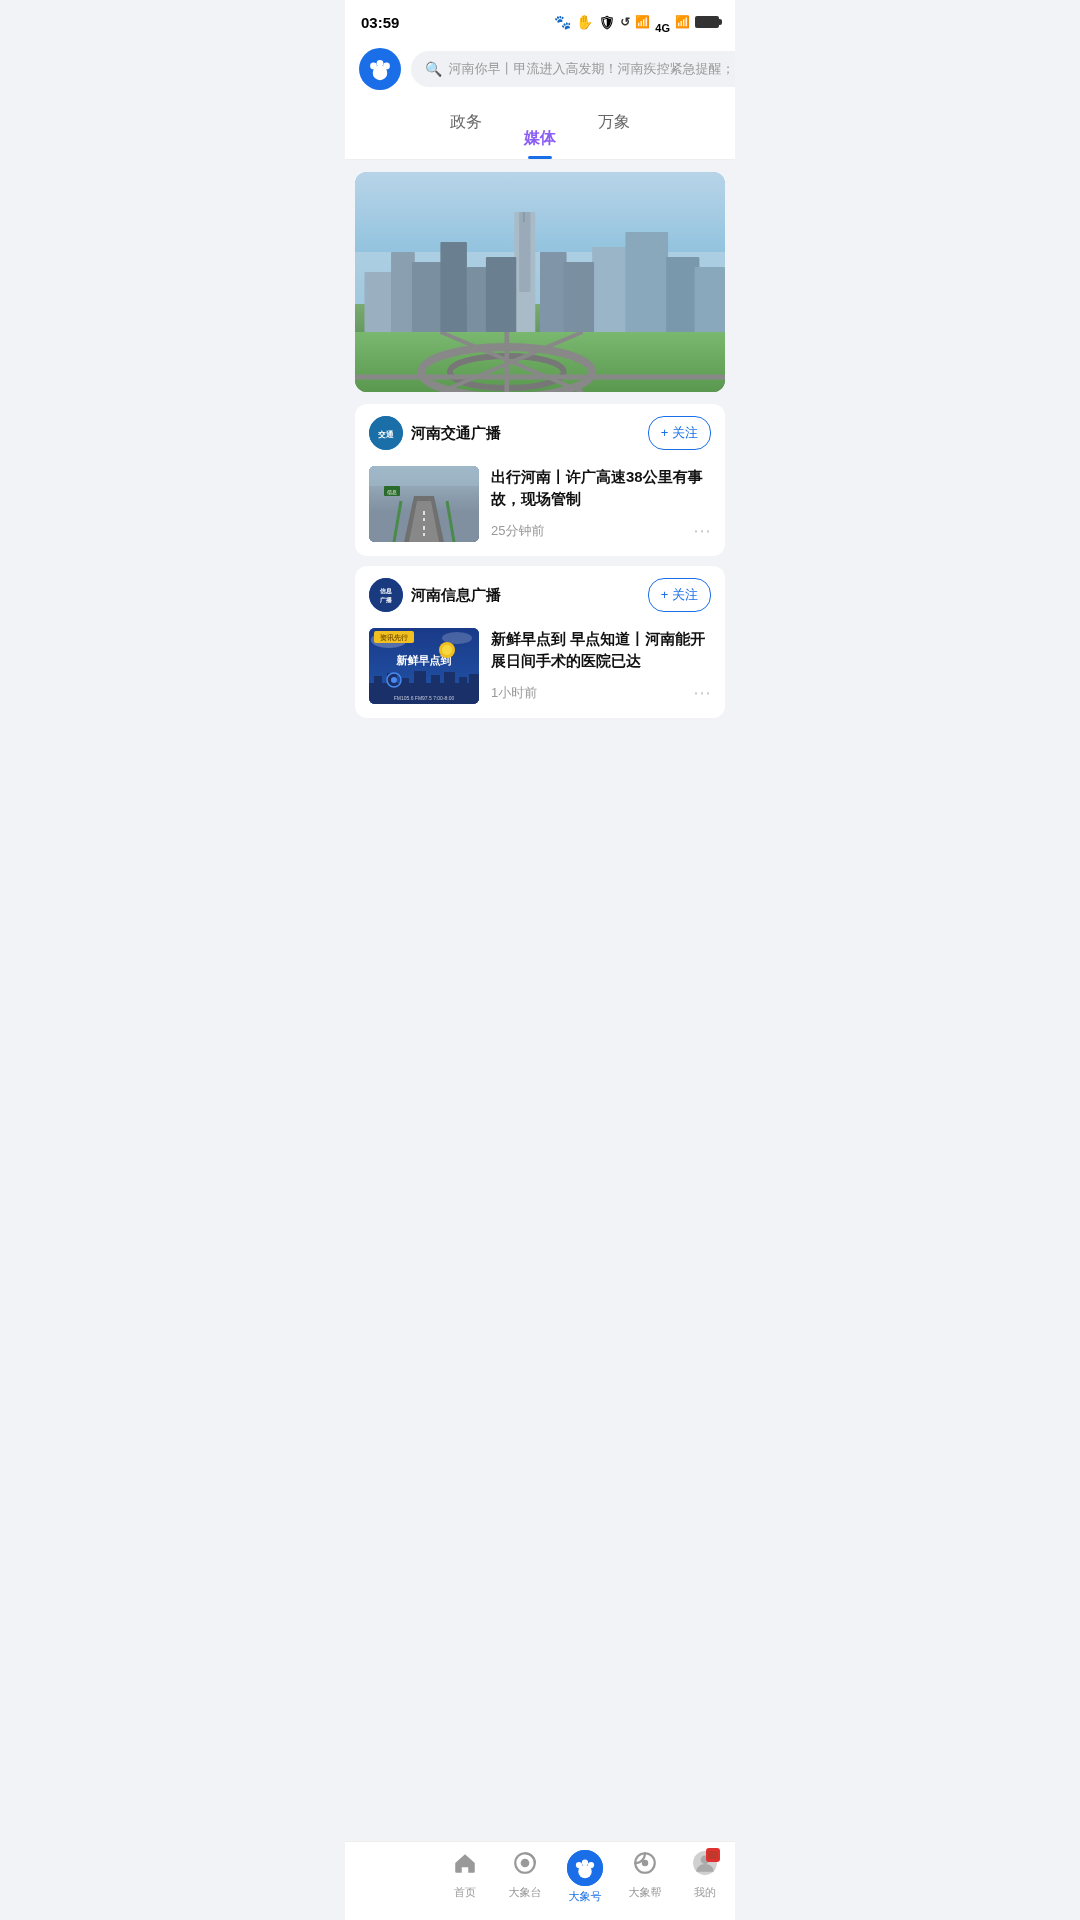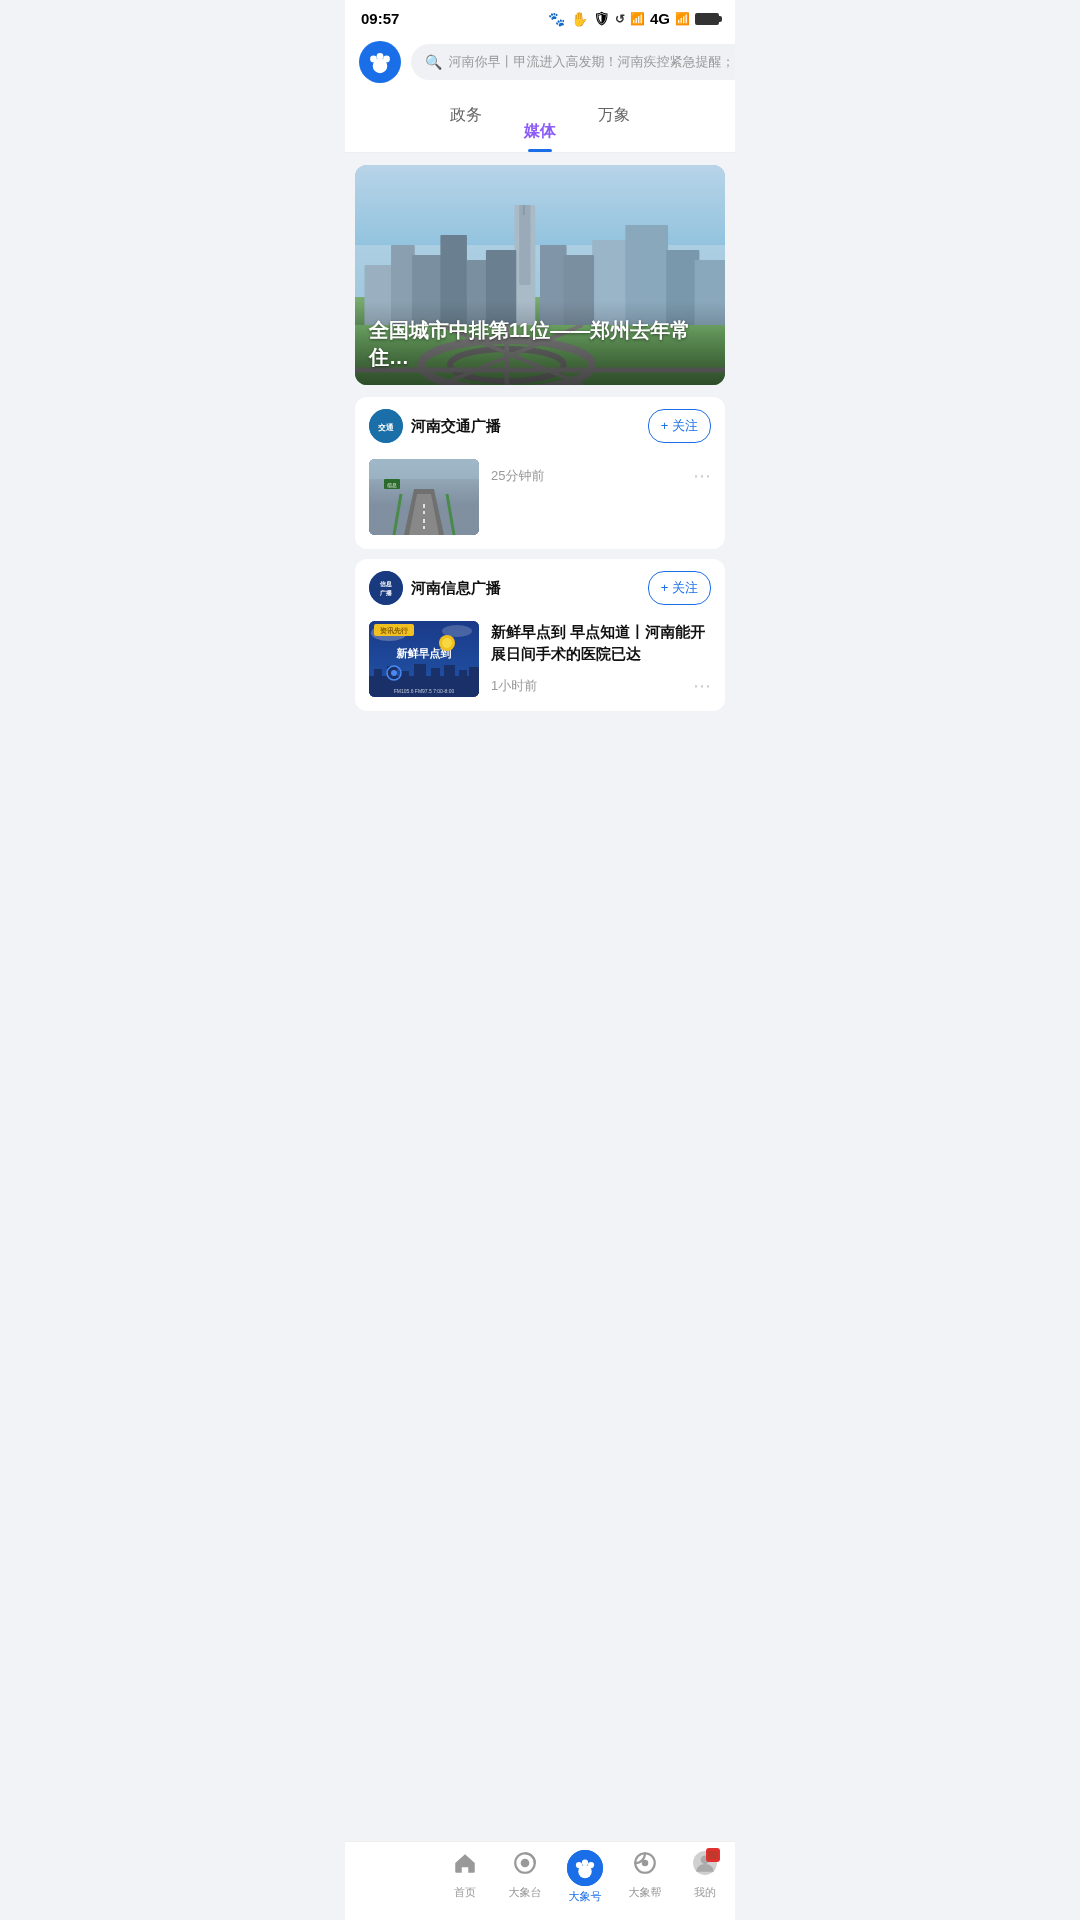--- a/index.html
+++ b/index.html
@@ -345,28 +345,28 @@
       background: linear-gradient(135deg, #1a5fa8, #2a8fd8);
     }
     .avatar-info {
       background: linear-gradient(135deg, #1a3a80, #2a60c0);
     }
   </style>
 </head>
 <body>
 
 <div class="status-bar">
-  <span class="status-left">09:57</span>
+  <span class="status-left">03:59</span>
   <div class="status-right">
     <span style="font-size:14px;">🐾</span>
     <span style="font-size:14px;">✋</span>
     <span style="font-size:13px;">🛡</span>
     <span style="font-size:12px; color:#333;">↺</span>
     <span style="font-size:12px;">📶</span>
-    <span style="font-size:15px; font-weight:700;">4G</span>
+    <span style="font-size:11px; font-weight:700;margin-top:12px;">4G</span>
     <span style="font-size:12px;">📶</span>
     <div class="battery"></div>
   </div>
 </div>
 
 <div class="header">
   <div class="logo">
     <svg viewBox="0 0 100 100">
 
       <circle cx="50" cy="65" r="28" fill="white"></circle>
@@ -435,23 +435,20 @@
         </defs>
         <rect width="390" height="60" fill="url(#greenGrad)"></rect>
 
         <ellipse cx="160" cy="40" rx="90" ry="25" fill="none" stroke="#888" stroke-width="8"></ellipse>
         <ellipse cx="160" cy="40" rx="60" ry="16" fill="none" stroke="#777" stroke-width="6"></ellipse>
         <line x1="0" y1="45" x2="390" y2="45" stroke="#888" stroke-width="5"></line>
         <line x1="160" y1="0" x2="160" y2="60" stroke="#888" stroke-width="5"></line>
         <line x1="90" y1="0" x2="240" y2="60" stroke="#888" stroke-width="4"></line>
         <line x1="240" y1="0" x2="90" y2="60" stroke="#888" stroke-width="4"></line>
       </svg>
-    </div>
-    <div class="hero-overlay">
-      <div class="hero-title">全国城市中排第11位——郑州去年常住…</div>
     </div>
   </div>
 
   <div class="content-card">
     <div class="media-source">
       <div class="source-left">
         <div class="source-avatar avatar-traffic">
           <svg viewBox="0 0 40 40" width="34" height="34">
             <circle cx="20" cy="20" r="20" fill="#1a6fa8"></circle>
             <text x="20" y="25" text-anchor="middle" font-size="9" fill="white" font-weight="bold">交通</text>
@@ -483,20 +480,21 @@
             <line x1="78" y1="35" x2="85" y2="76" stroke="#4a8a4a" stroke-width="3"></line>
 
             <rect x="15" y="20" width="16" height="10" fill="#2a6a2a" rx="1"></rect>
             <text x="23" y="28" text-anchor="middle" font-size="5" fill="white">信息</text>
 
             <rect width="110" height="20" fill="rgba(160,185,200,0.6)"></rect>
           </svg>
         </div>
       </div>
       <div class="news-content">
+        <div class="news-title">出行河南丨许广高速38公里有事故，现场管制</div>
         <div class="news-footer">
           <span class="news-time">25分钟前</span>
           <span class="news-more">⋯</span>
         </div>
       </div>
     </div>
   </div>
 
   <div class="content-card">
     <div class="media-source">

